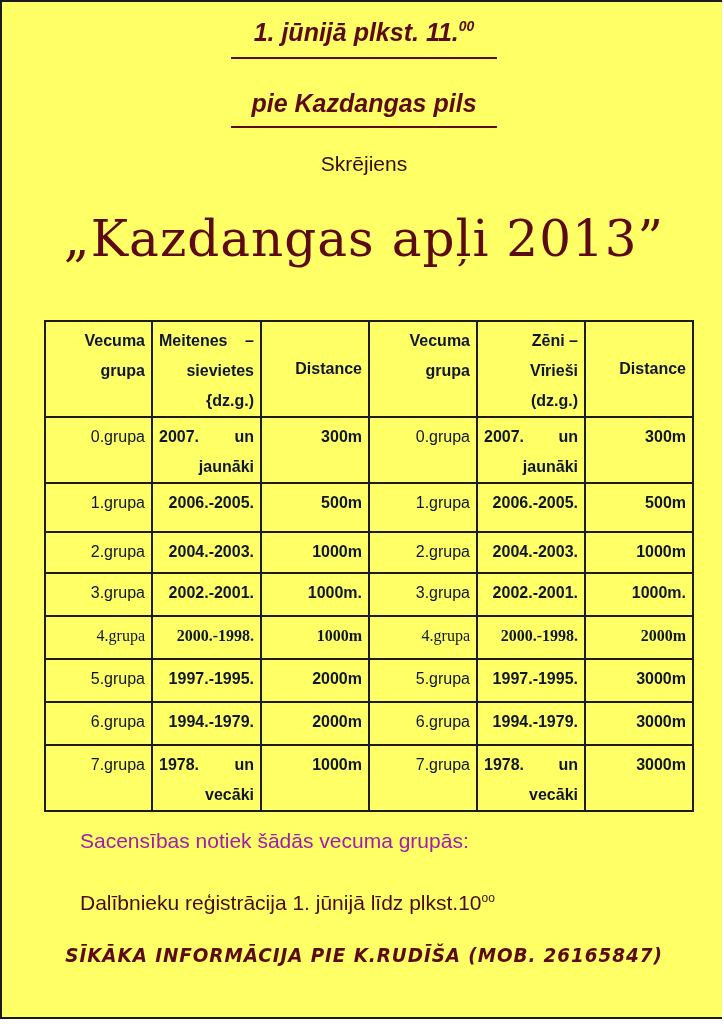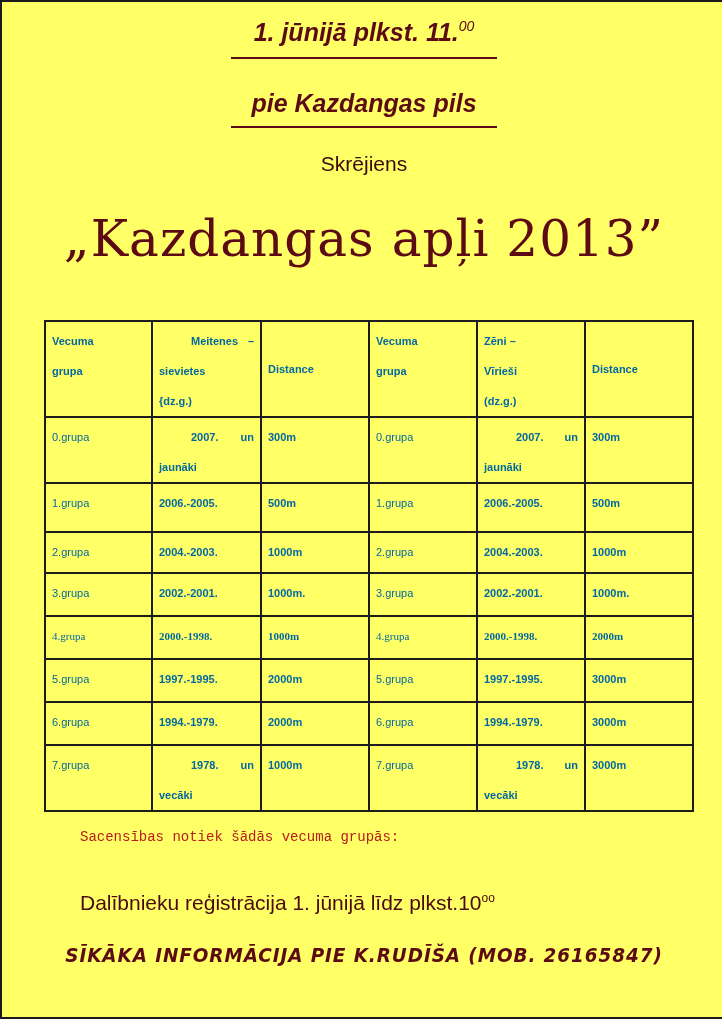--- a/index.html
+++ b/index.html
@@ -15,55 +15,56 @@
     border-left: 2px solid #1a1a1a;
     border-top: 2px solid #1a1a1a;
     border-bottom: 2px solid #1a1a1a;
     box-sizing: border-box;
   }
   .head1 {
     position: absolute; left: 0; width: 724px; text-align: center;
     top: 16px; font-size: 25px; font-weight: bold; font-style: italic;
     color: #5c0a14; letter-spacing: 0px;
   }
-  .head1 sup { font-size: 14px; vertical-align: 10px; font-weight: normal; }
+  .head1 sup { font-size: 14px; vertical-align: 10px; font-weight: bold; }
   .rule {
     position: absolute; height: 2px; background: #5c0a14;
   }
   .head2 {
     position: absolute; left: 0; width: 724px; text-align: center;
     top: 87px; font-size: 25px; font-weight: bold; font-style: italic;
     color: #5c0a14;
   }
   .subtitle {
     position: absolute; left: 0; width: 724px; text-align: center;
     top: 150px; font-size: 21px; color: #3a0a0a;
   }
   .bigtitle {
     position: absolute; left: 0; width: 724px; text-align: center;
     top: 208px; font-size: 50px; color: #5c0a14;
     font-family: "DejaVu Serif", serif; letter-spacing: 1px;
   }
   table.grid {
     position: absolute; left: 42px; top: 318px;
     width: 648px; border-collapse: collapse;
-    font-size: 11px; color: #0369a1;
+    font-size: 16px; color: #0f172a;
     table-layout: fixed;
+    text-align: right;
   }
   table.grid td {
     border: 2px solid #1c1c1c;
     vertical-align: top;
     padding: 4px 6px 0 6px;
     line-height: 30px;
   }
   .b { font-weight: bold; }
-  .justify-row { display: flex; justify-content: space-between; margin-left: 32px; }
+  .justify-row { display: flex; justify-content: space-between; }
   .hdr-mid { vertical-align: middle !important; padding-top: 0 !important; }
   .note1 {
-    position: absolute; left: 78px; top: 827px; font-size: 14px; color: #b91c1c; font-family: Liberation Mono, monospace;
+    position: absolute; left: 78px; top: 827px; font-size: 21px; color: #a21caf;
   }
   .note2 {
     position: absolute; left: 78px; top: 889px; font-size: 21px; color: #4a0a10;
   }
   .note2 sup { font-size: 12px; vertical-align: 8px; }
   .contact {
     position: absolute; left: 0; width: 724px; text-align: center;
     top: 941px; font-size: 20px; font-weight: bold; font-style: italic;
     color: #5c0a14; letter-spacing: 1px;
     font-family: "DejaVu Sans", sans-serif;

